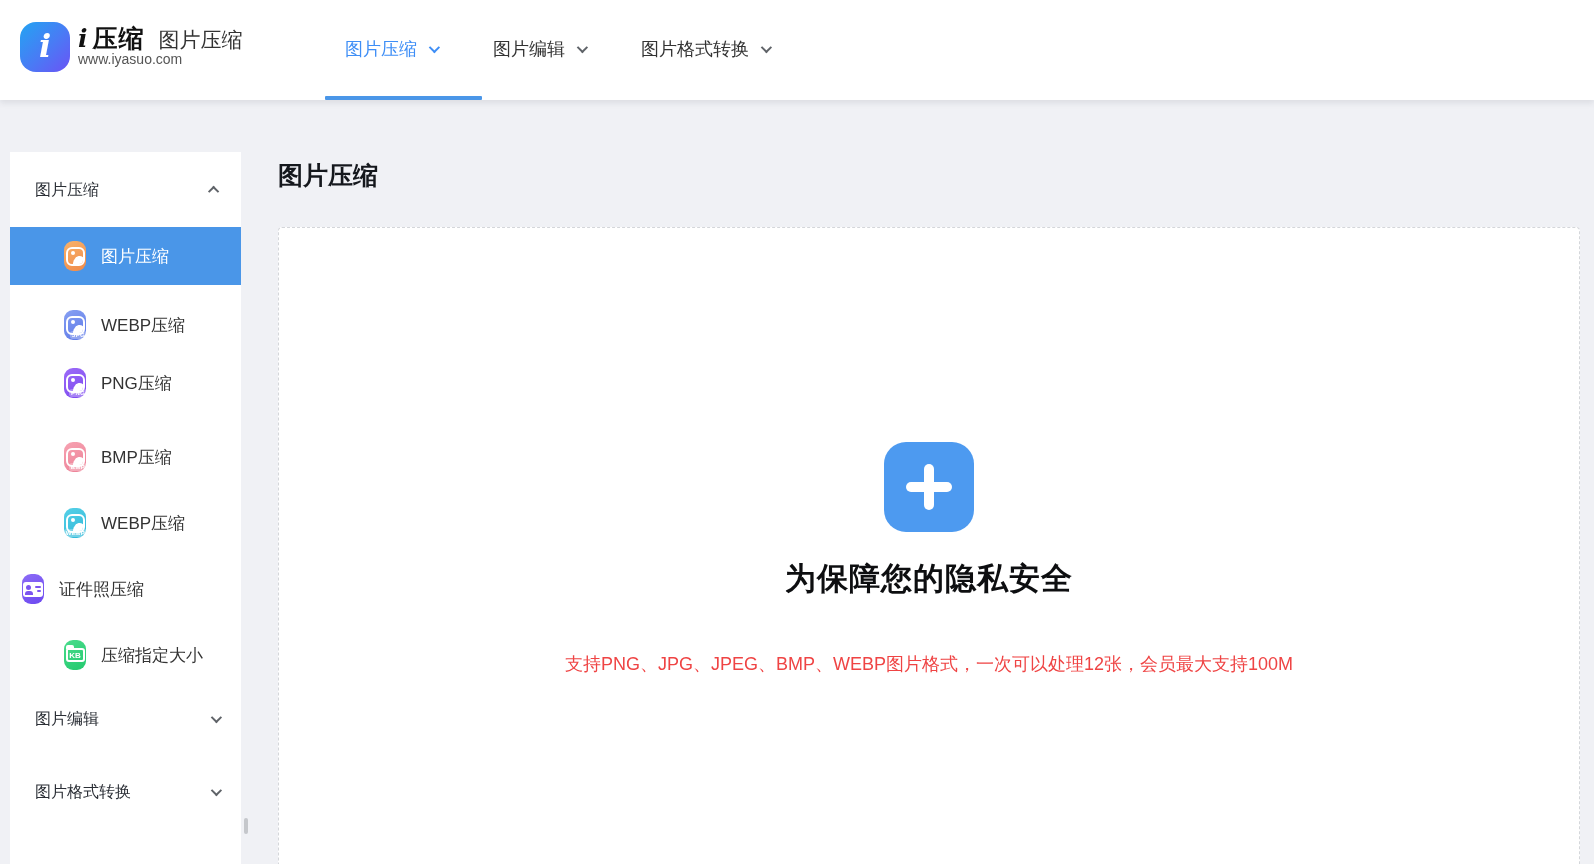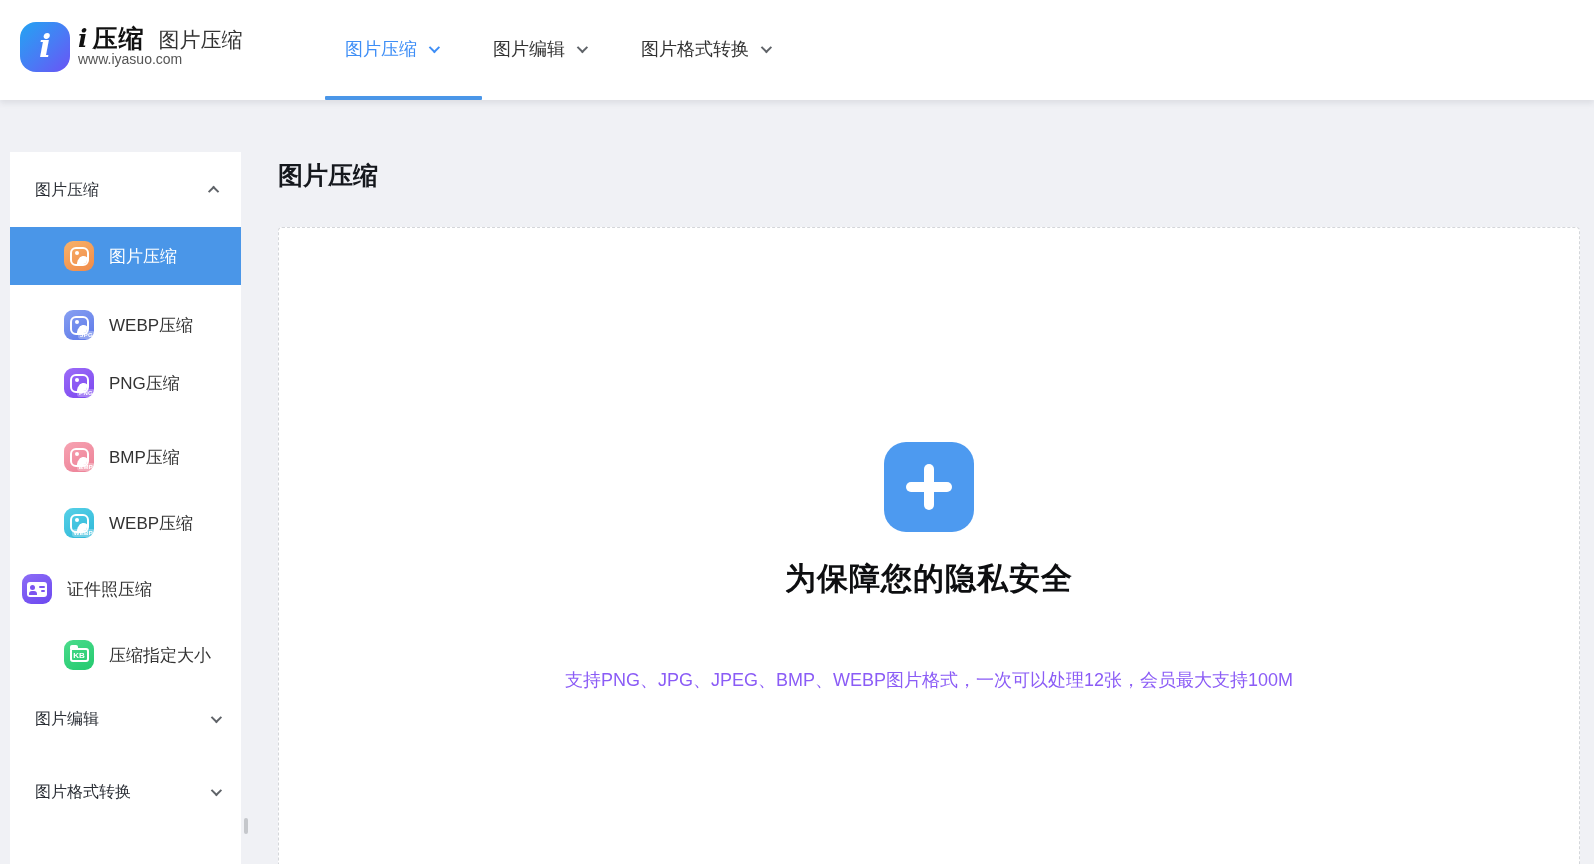--- a/index.html
+++ b/index.html
@@ -67,21 +67,21 @@
     display:flex; align-items:center; padding-left:54px; cursor:pointer;
     font-size:17px; color:#333;
   }
   .side-item.active { background:#4a96e8; color:#fff; height:58px; }
   .r0{top:75px;} .r1{top:140px;} .r2{top:198px;} .r3{top:272px;align-items:center;}
   .r4{top:338px;} .r5{top:404px;padding-left:12px;} .r6{top:470px;}
   .side-item .label { margin-left:15px; white-space:nowrap; }
 
   
   .appicon {
-    position:relative; width:30px; height:30px; border-radius:9px; flex:none;
+    position:relative; width:22px; height:30px; border-radius:9px; flex:none;
     display:flex; align-items:center; justify-content:center;
   }
   .ic-orange { background:linear-gradient(150deg,#f8b26a,#f08a48); }
   .ic-jpg    { background:linear-gradient(150deg,#87a0f2,#5d78e8); }
   .ic-png    { background:linear-gradient(150deg,#9c6bf8,#7b48ef); }
   .ic-bmp    { background:linear-gradient(150deg,#f7a3b2,#ec8096); }
   .ic-webp   { background:linear-gradient(150deg,#56d0e7,#2fb8d8); }
   .ic-id     { background:linear-gradient(150deg,#8c6cf6,#6c48f0); }
   .ic-kb     { background:linear-gradient(150deg,#4bdc8c,#23c96e); }
 
@@ -133,21 +133,21 @@
     position:absolute; background:#fff; border-radius:5px;
   }
   .plus-tile .bar-h { width:46px; height:10px; left:22px; top:40px; }
   .plus-tile .bar-v { width:10px; height:46px; left:40px; top:22px; }
   .upload-heading {
     position:absolute; top:330px; width:100%; text-align:center;
     font-size:31px; font-weight:bold; color:#0d0e10; letter-spacing:1px;
   }
   .upload-support {
     position:absolute; top:424px; width:100%; text-align:center;
-    font-size:18px; color:#8b5cf6;margin-top:16px;
+    font-size:18px; color:#ef4444;
   }
   .upload-note {
     position:absolute; top:457px; width:100%; text-align:center;
     font-size:15px; color:#abaeb5;
   }
 </style>
 </head>
 <body>
 
 <div class="header">

